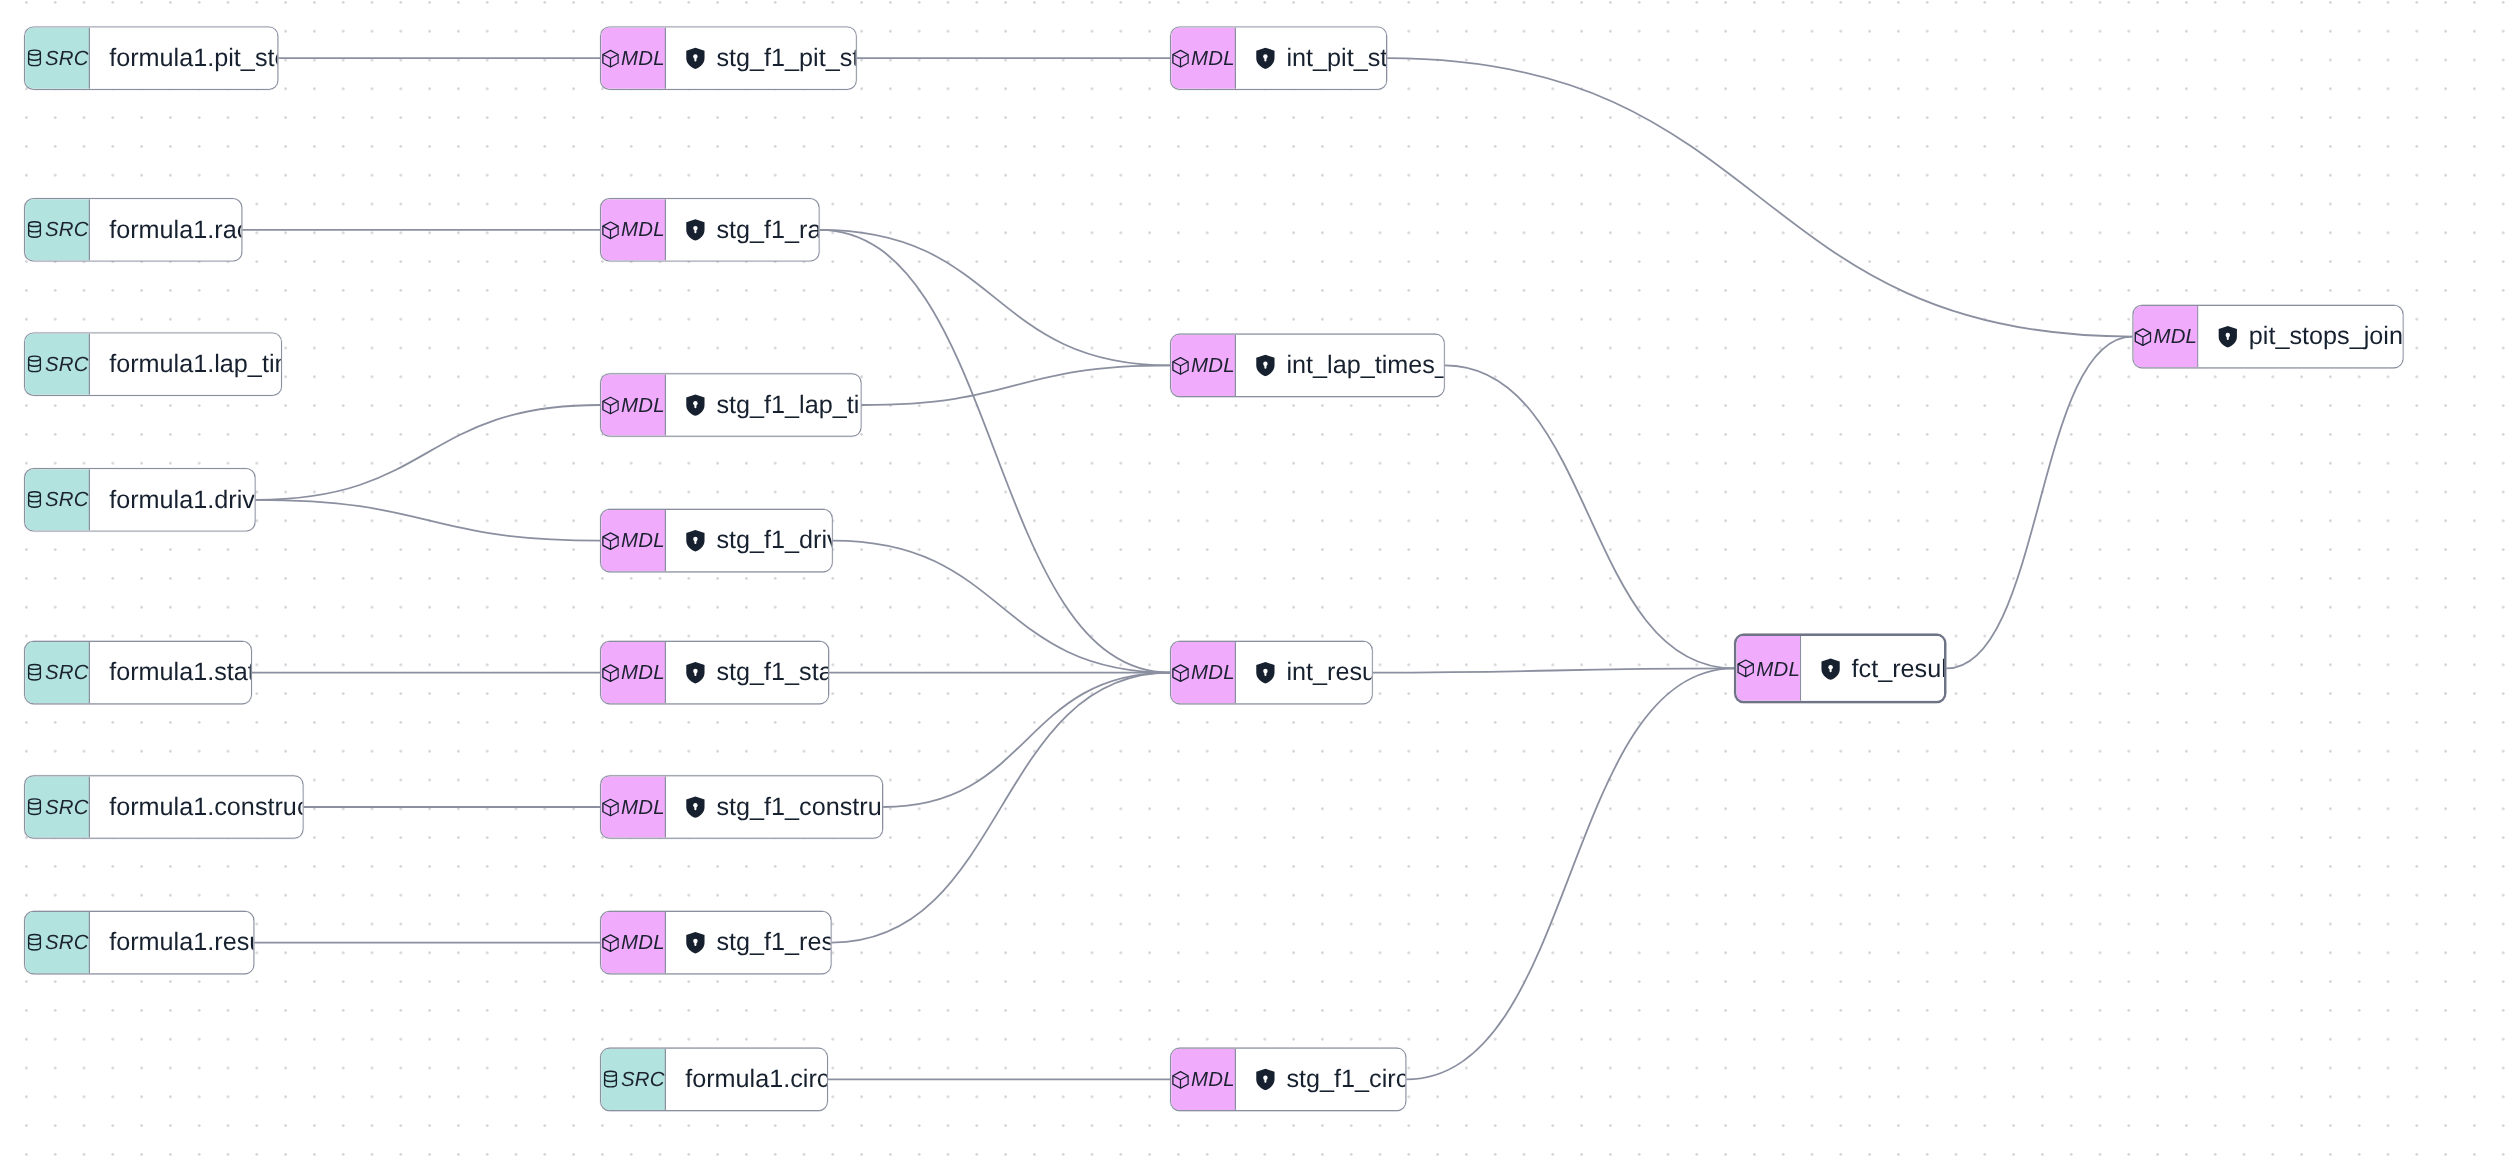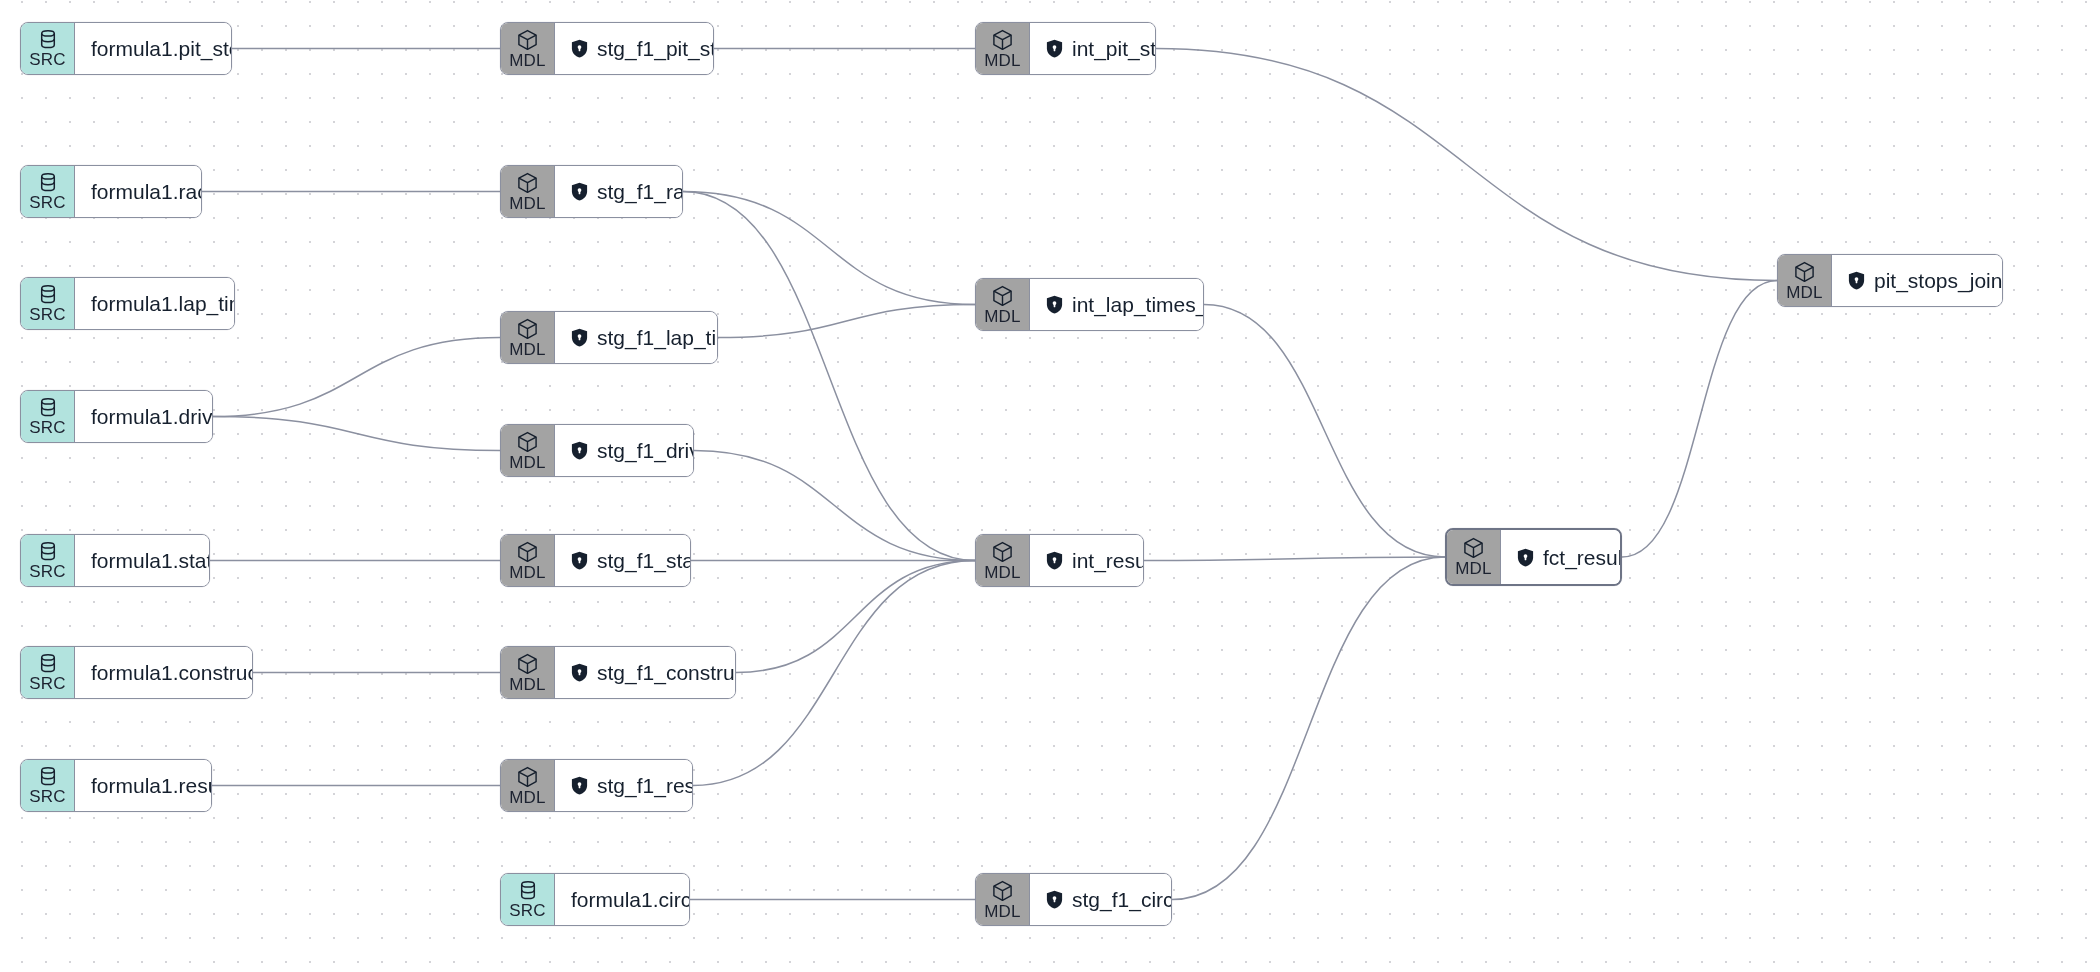--- a/index.html
+++ b/index.html
@@ -37,29 +37,30 @@
     overflow: hidden;
   }
   .node.emph {
     border-color: #6e7486;
     border-width: 2px;
   }
   .badge {
     flex: 0 0 auto;
     width: 54px;
     display: flex;
-    flex-direction: column;
+    flex-direction: row;
     align-items: center;
     justify-content: center;
     gap: 1px;
     border-right: 1.6px solid #8b90a0;
     box-sizing: border-box;
+    font-style: italic;
   }
   .badge.src { background: #b2e3de; }
-  .badge.mdl { background: #a3a3a3; }
+  .badge.mdl { background: #f0abfc; }
   .badge svg { display: block; }
   .badge .kind {
     font-size: 17px;
     line-height: 17px;
     color: #1c2230;
     letter-spacing: 0.2px;
     font-family: "Liberation Sans", sans-serif;
   }
   .body {
     flex: 1 1 auto;

